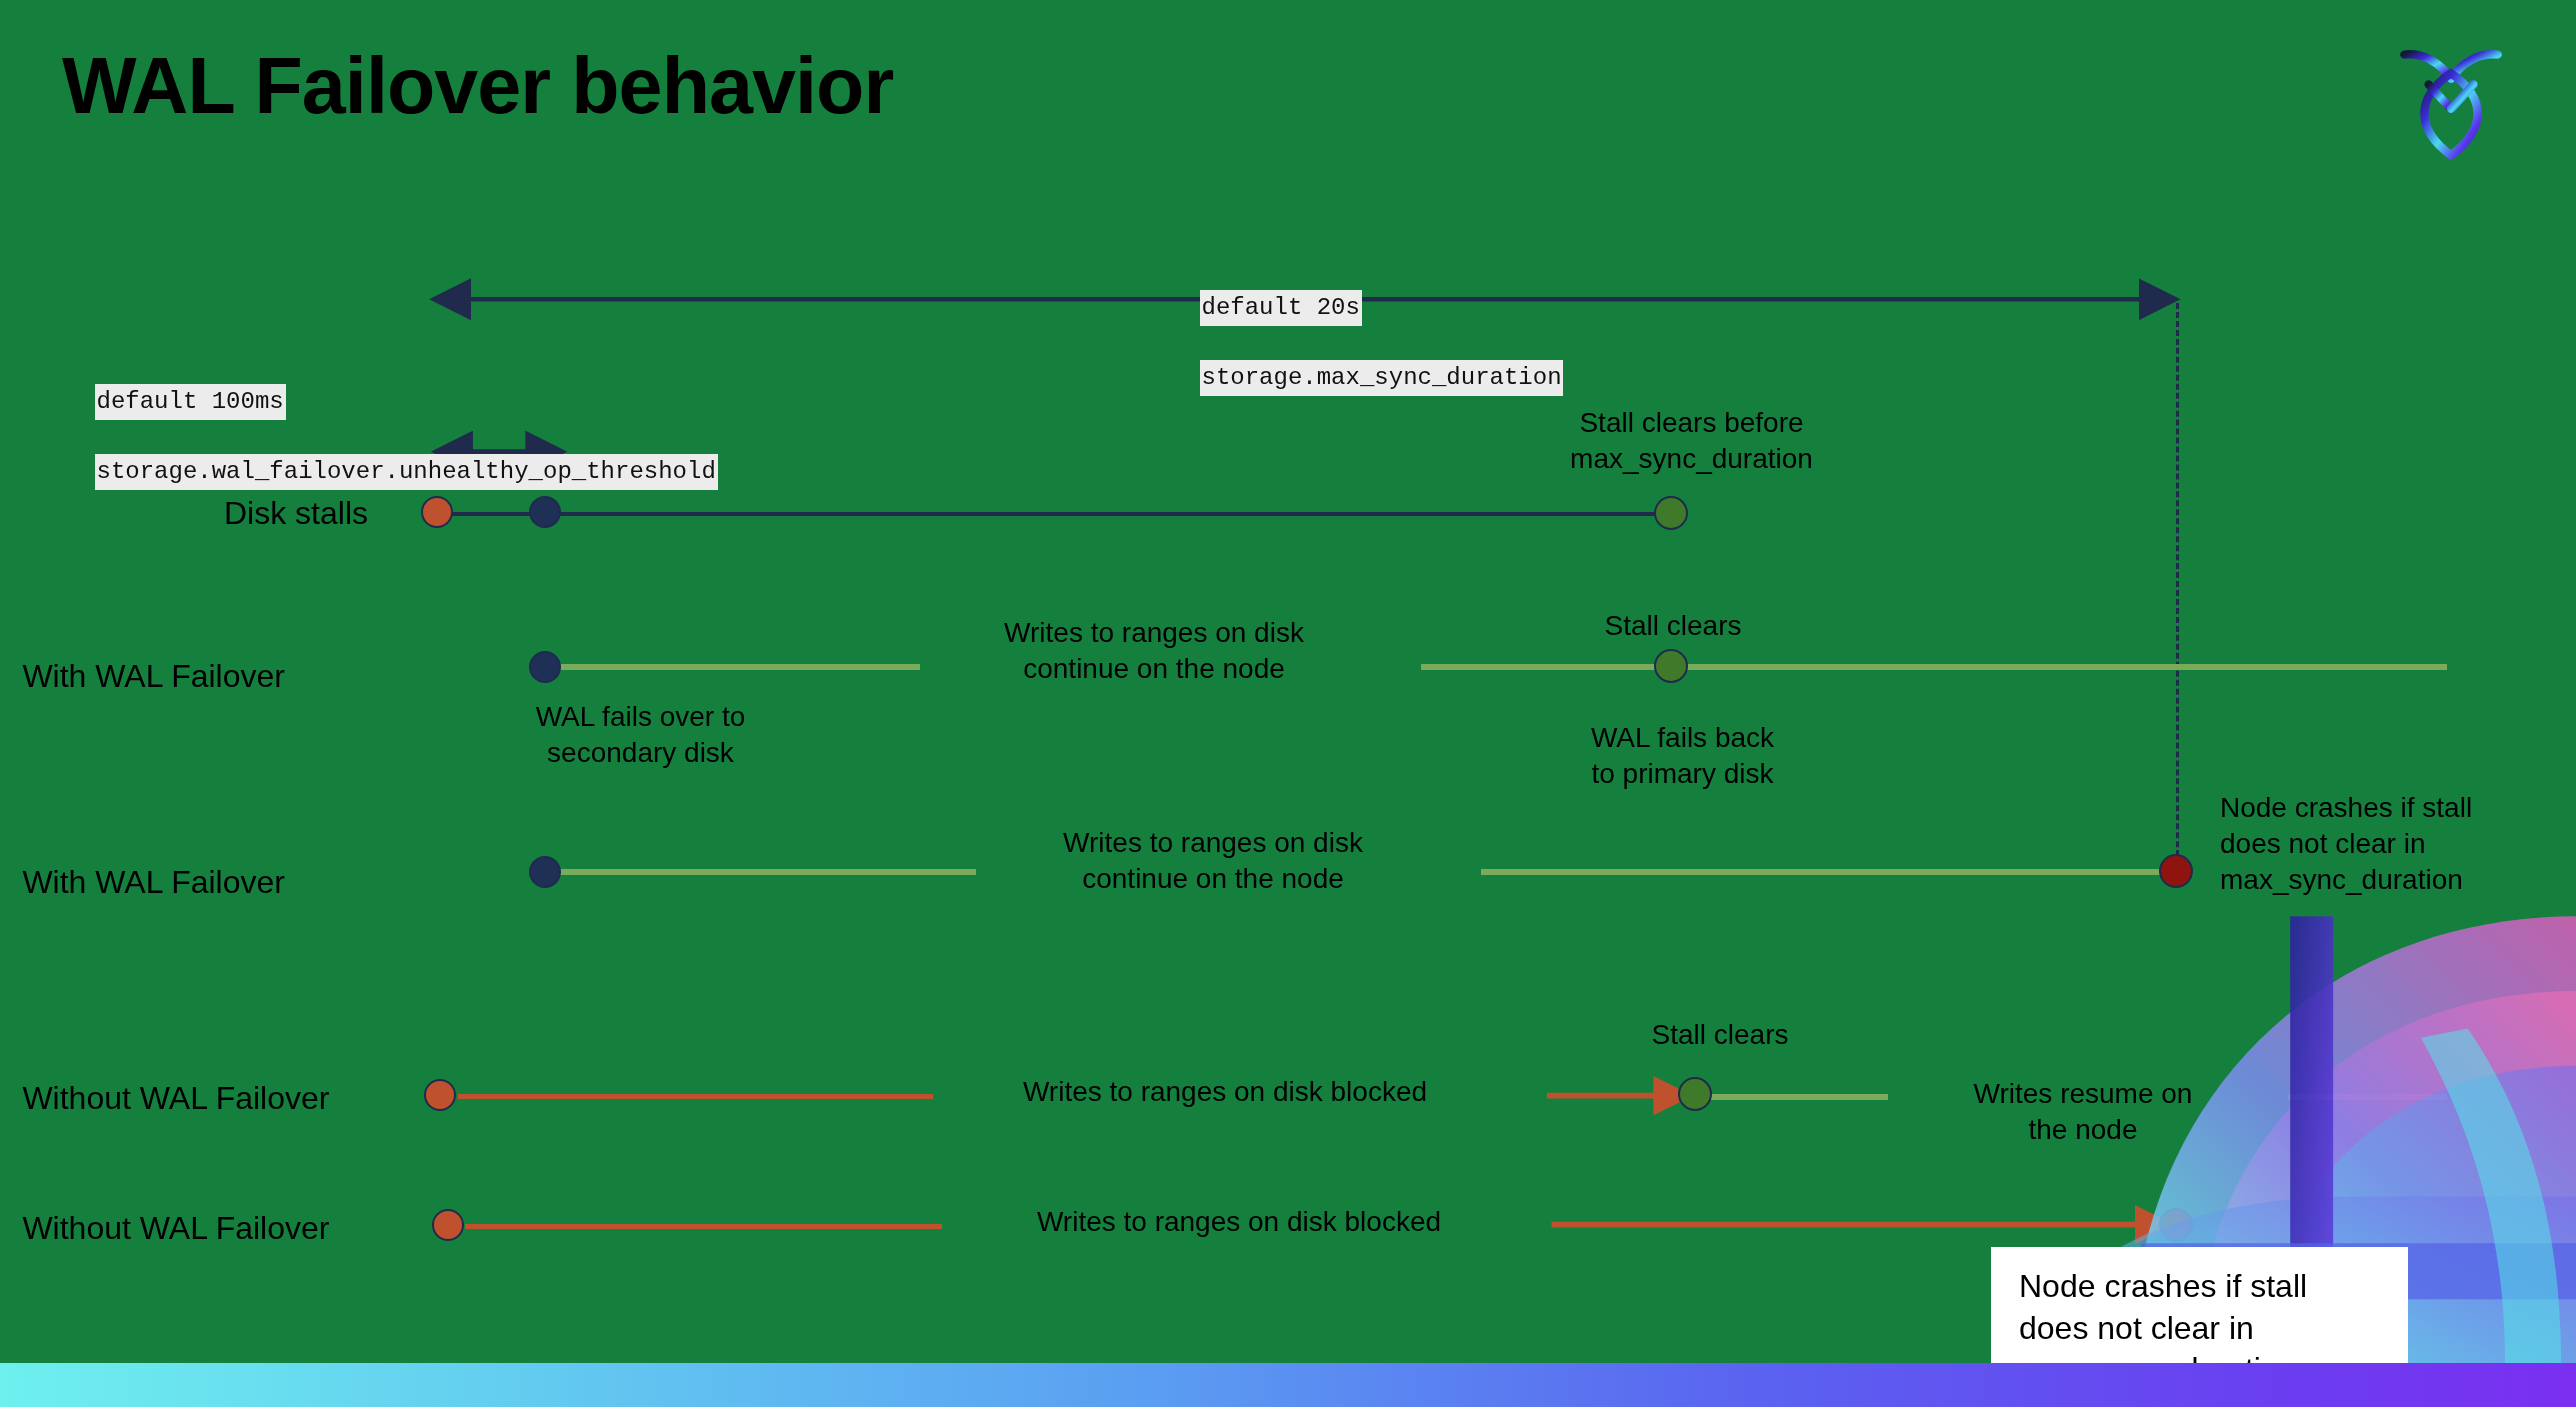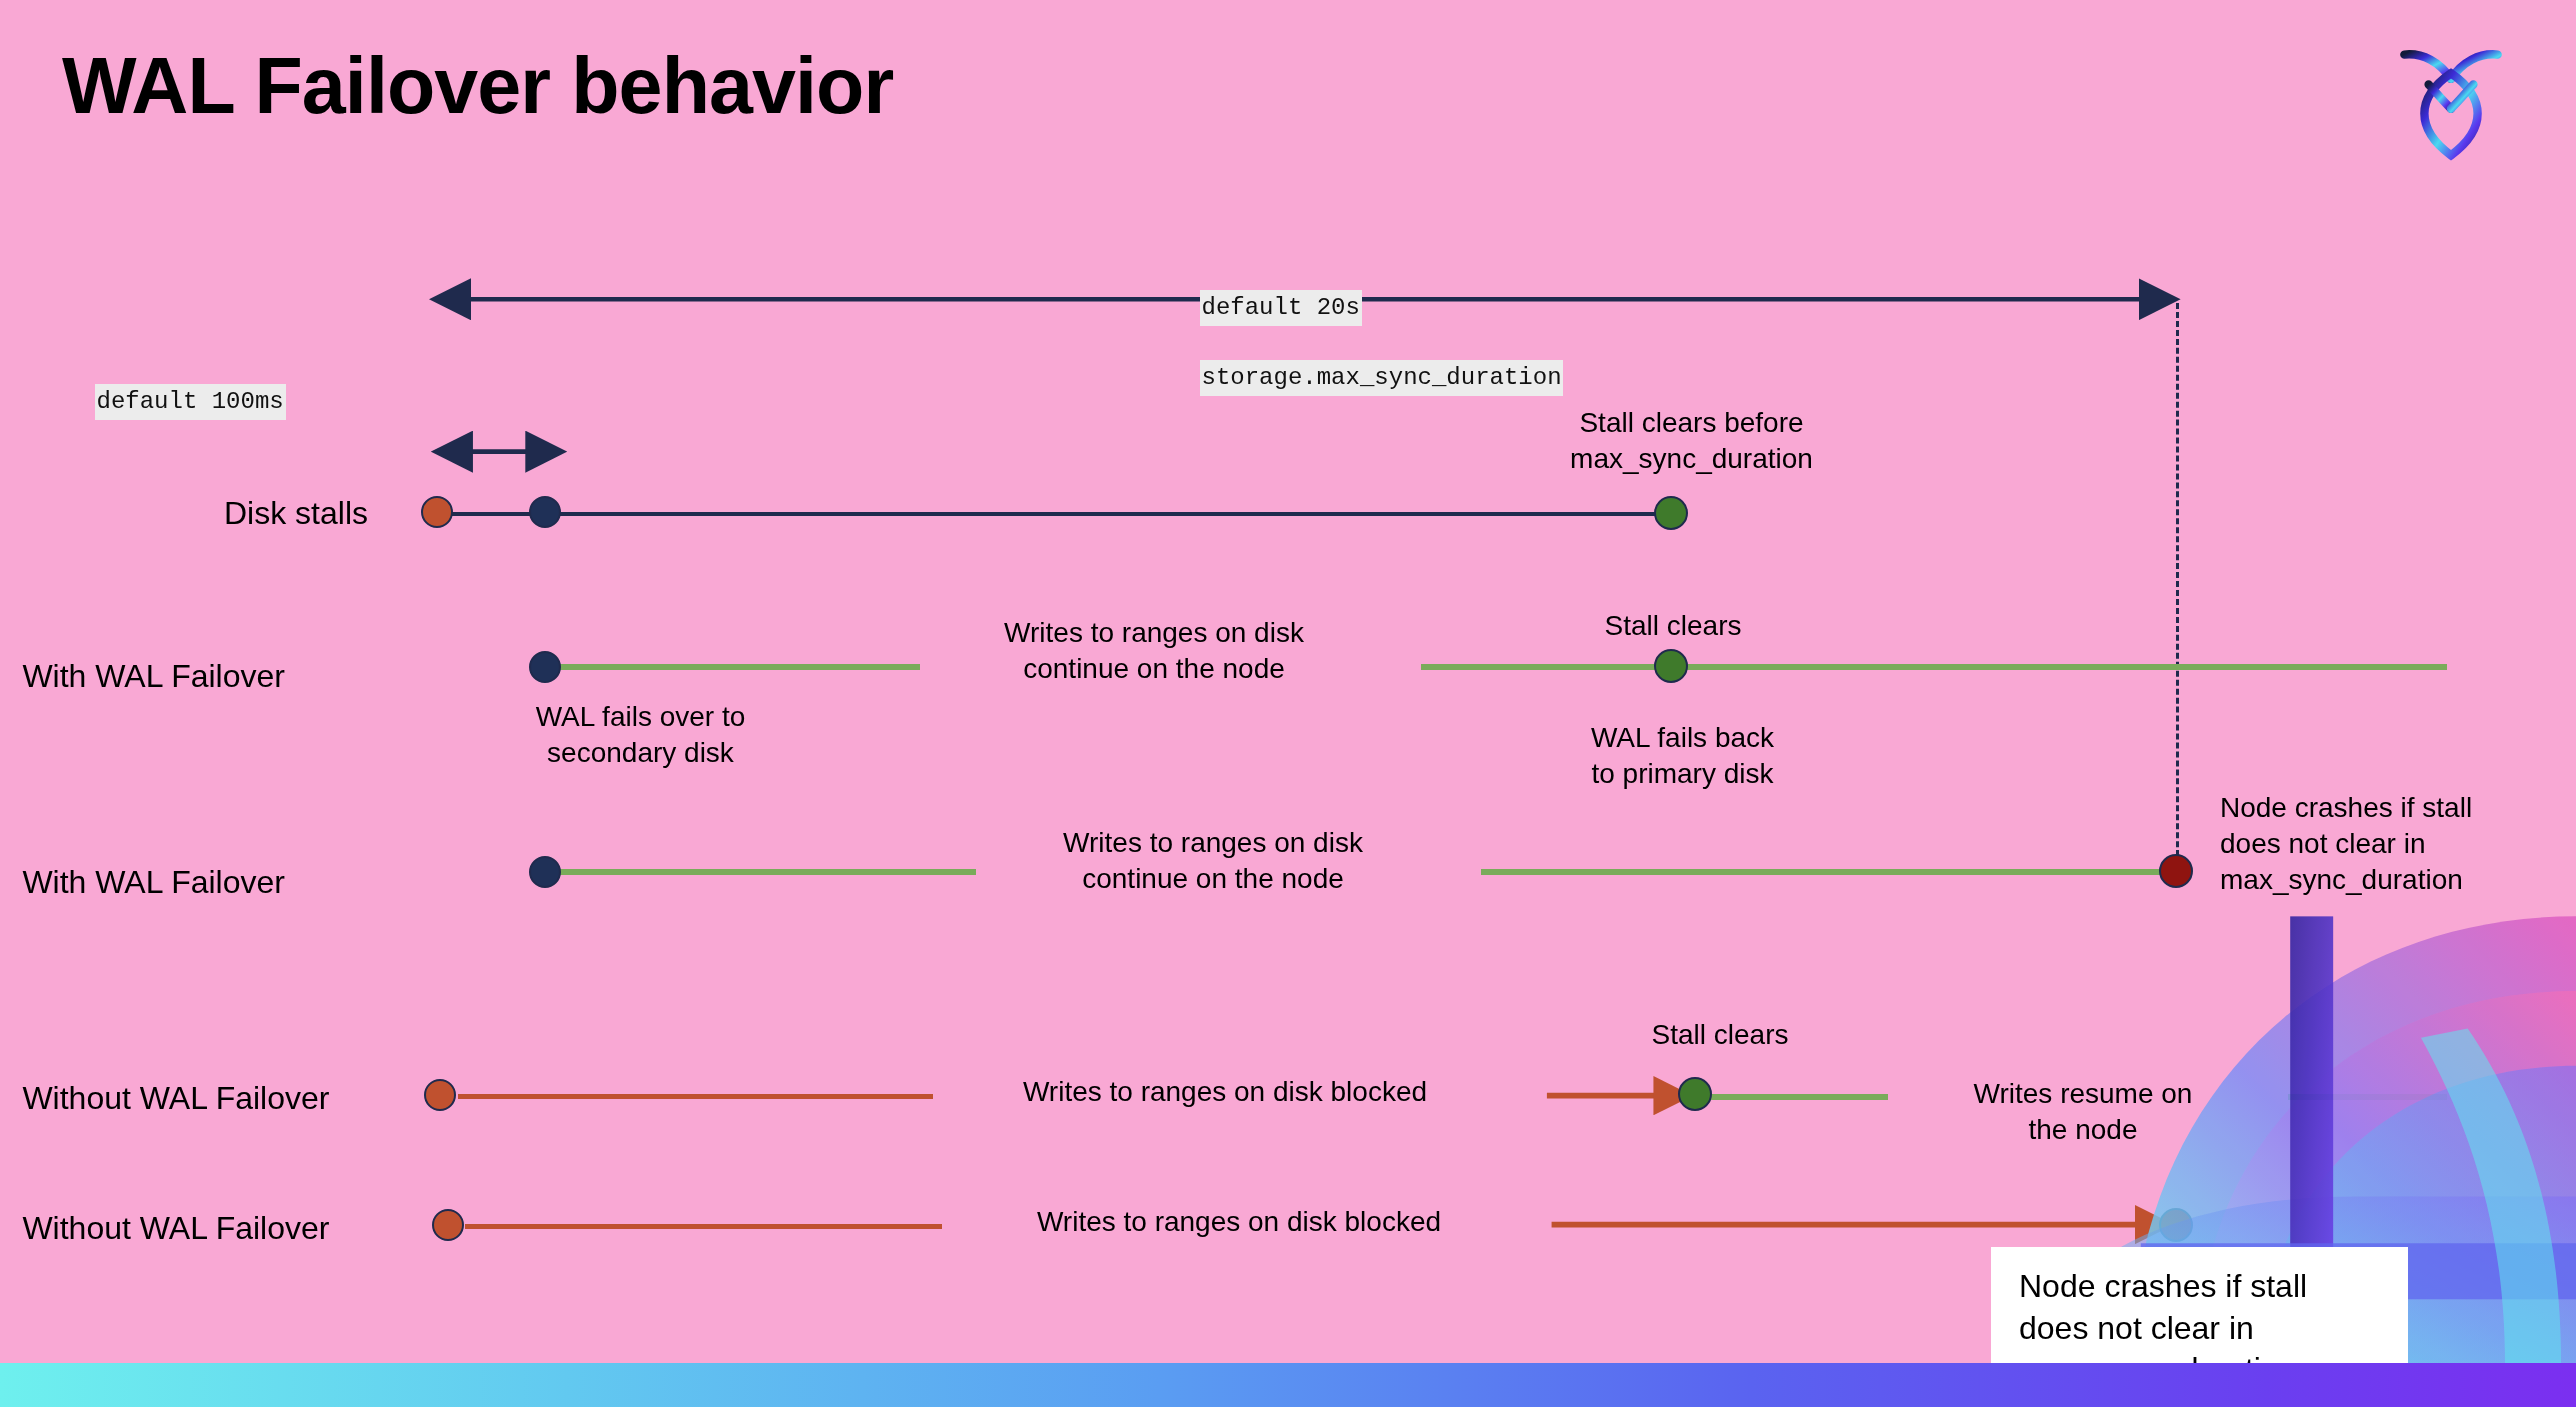--- a/index.html
+++ b/index.html
@@ -3,21 +3,21 @@
 <meta charset="utf-8">
 <style>
   html,body{margin:0;padding:0;}
   body{
     width:2576px;height:1408px;
     background:#ffffff;
     font-family:"Liberation Sans",sans-serif;
     overflow:hidden;
     position:relative;
   }
-  #slide{position:absolute;inset:0;overflow:hidden;background:#f9a8d4;padding-left:16px;}
+  #slide{position:absolute;inset:0;overflow:hidden;background:#15803d;padding-left:16px;}
 
   
   .title{
     position:absolute;left:62px;top:45px;
     font-size:79px;font-weight:bold;color:#000;
     letter-spacing:-0.9px;line-height:1.05;
     white-space:nowrap;
   }
 
   
@@ -125,20 +125,21 @@
 
   <div class="vdash" style="left:2176px;top:303px;height:580px;"></div>
 
   <div class="code" style="left:1142px;top:256px;">
     <span>default 20s</span><br>
     <span>storage.max_sync_duration</span>
   </div>
 
   <div class="code" style="left:37px;top:350px;">
     <span>default 100ms</span><br>
+    <span>storage.wal_failover.unhealthy_op_threshold</span>
   </div>
 
   <div class="rowlabel" style="left:224px;top:494px;">Disk stalls</div>
 
   <div class="hline" style="left:436px;top:512px;width:1234px;border-top-width:4.7px;border-top-color:#1f2a4d;"></div>
 
   <div class="dot orange" style="left:421px;top:496px;width:32px;height:32px;"></div>
   <div class="dot navy" style="left:529px;top:496px;width:32px;height:32px;"></div>
   <div class="dot green" style="left:1654px;top:496px;width:34px;height:34px;"></div>
 

